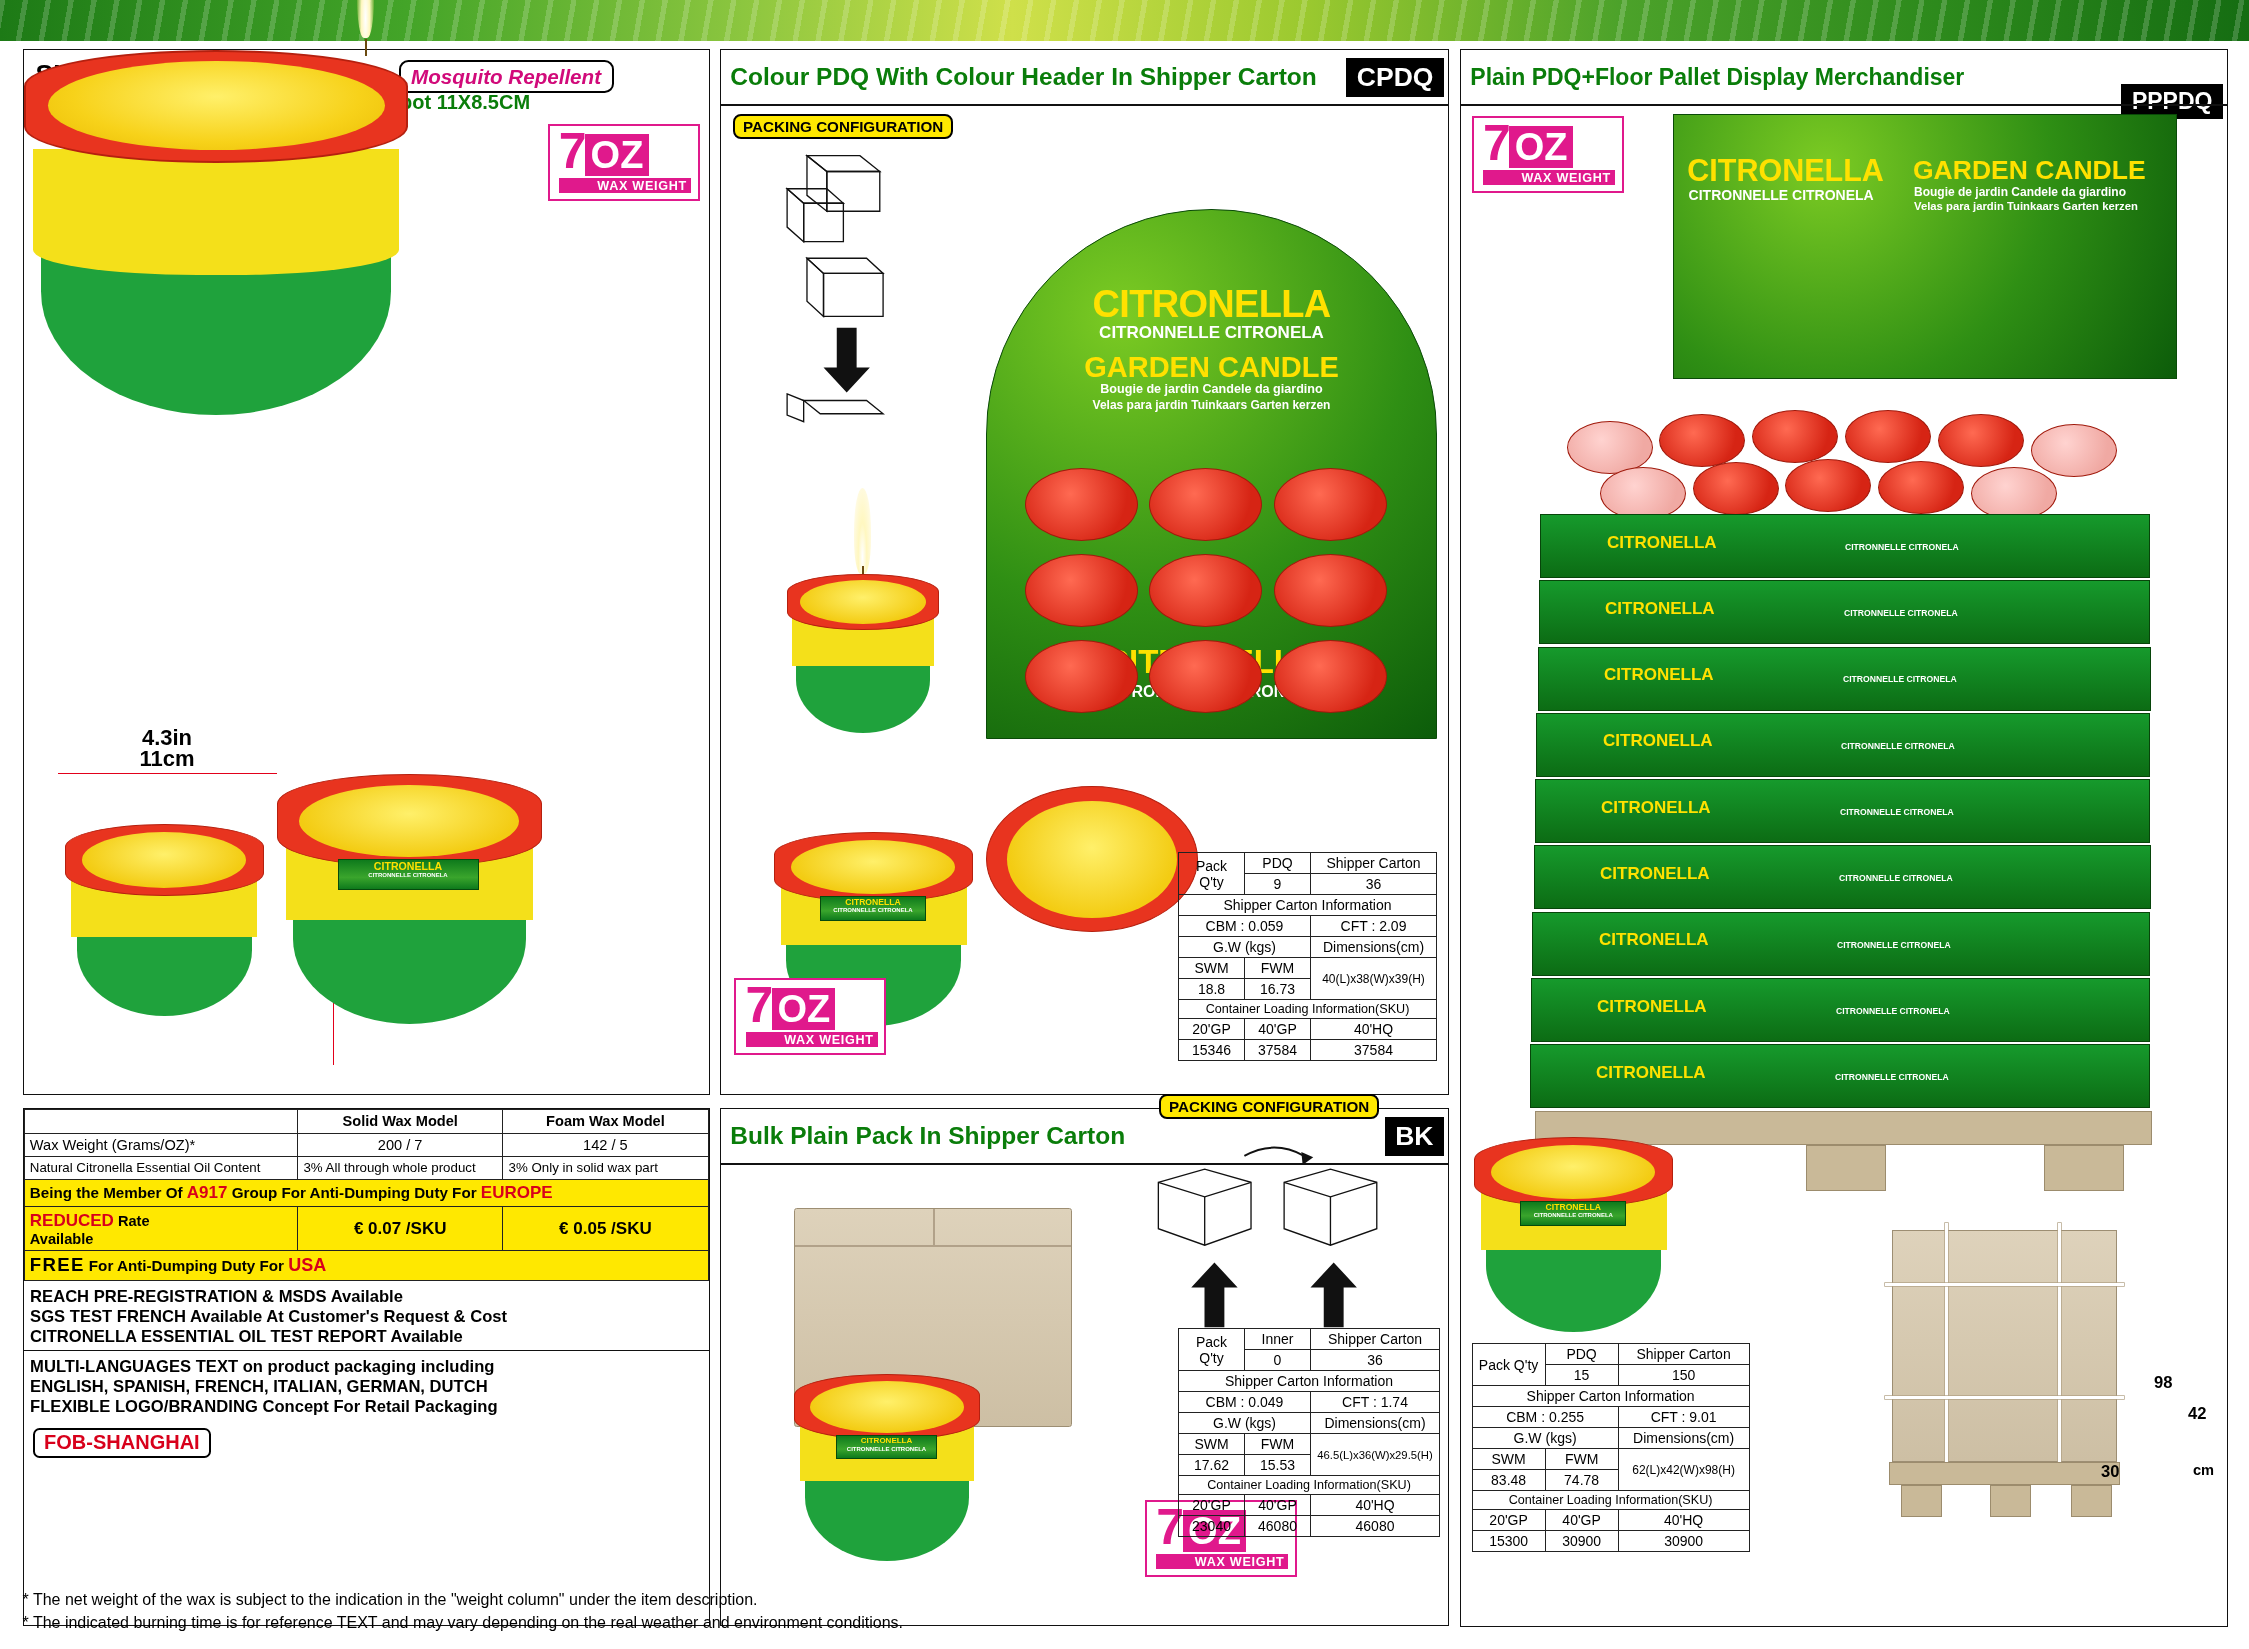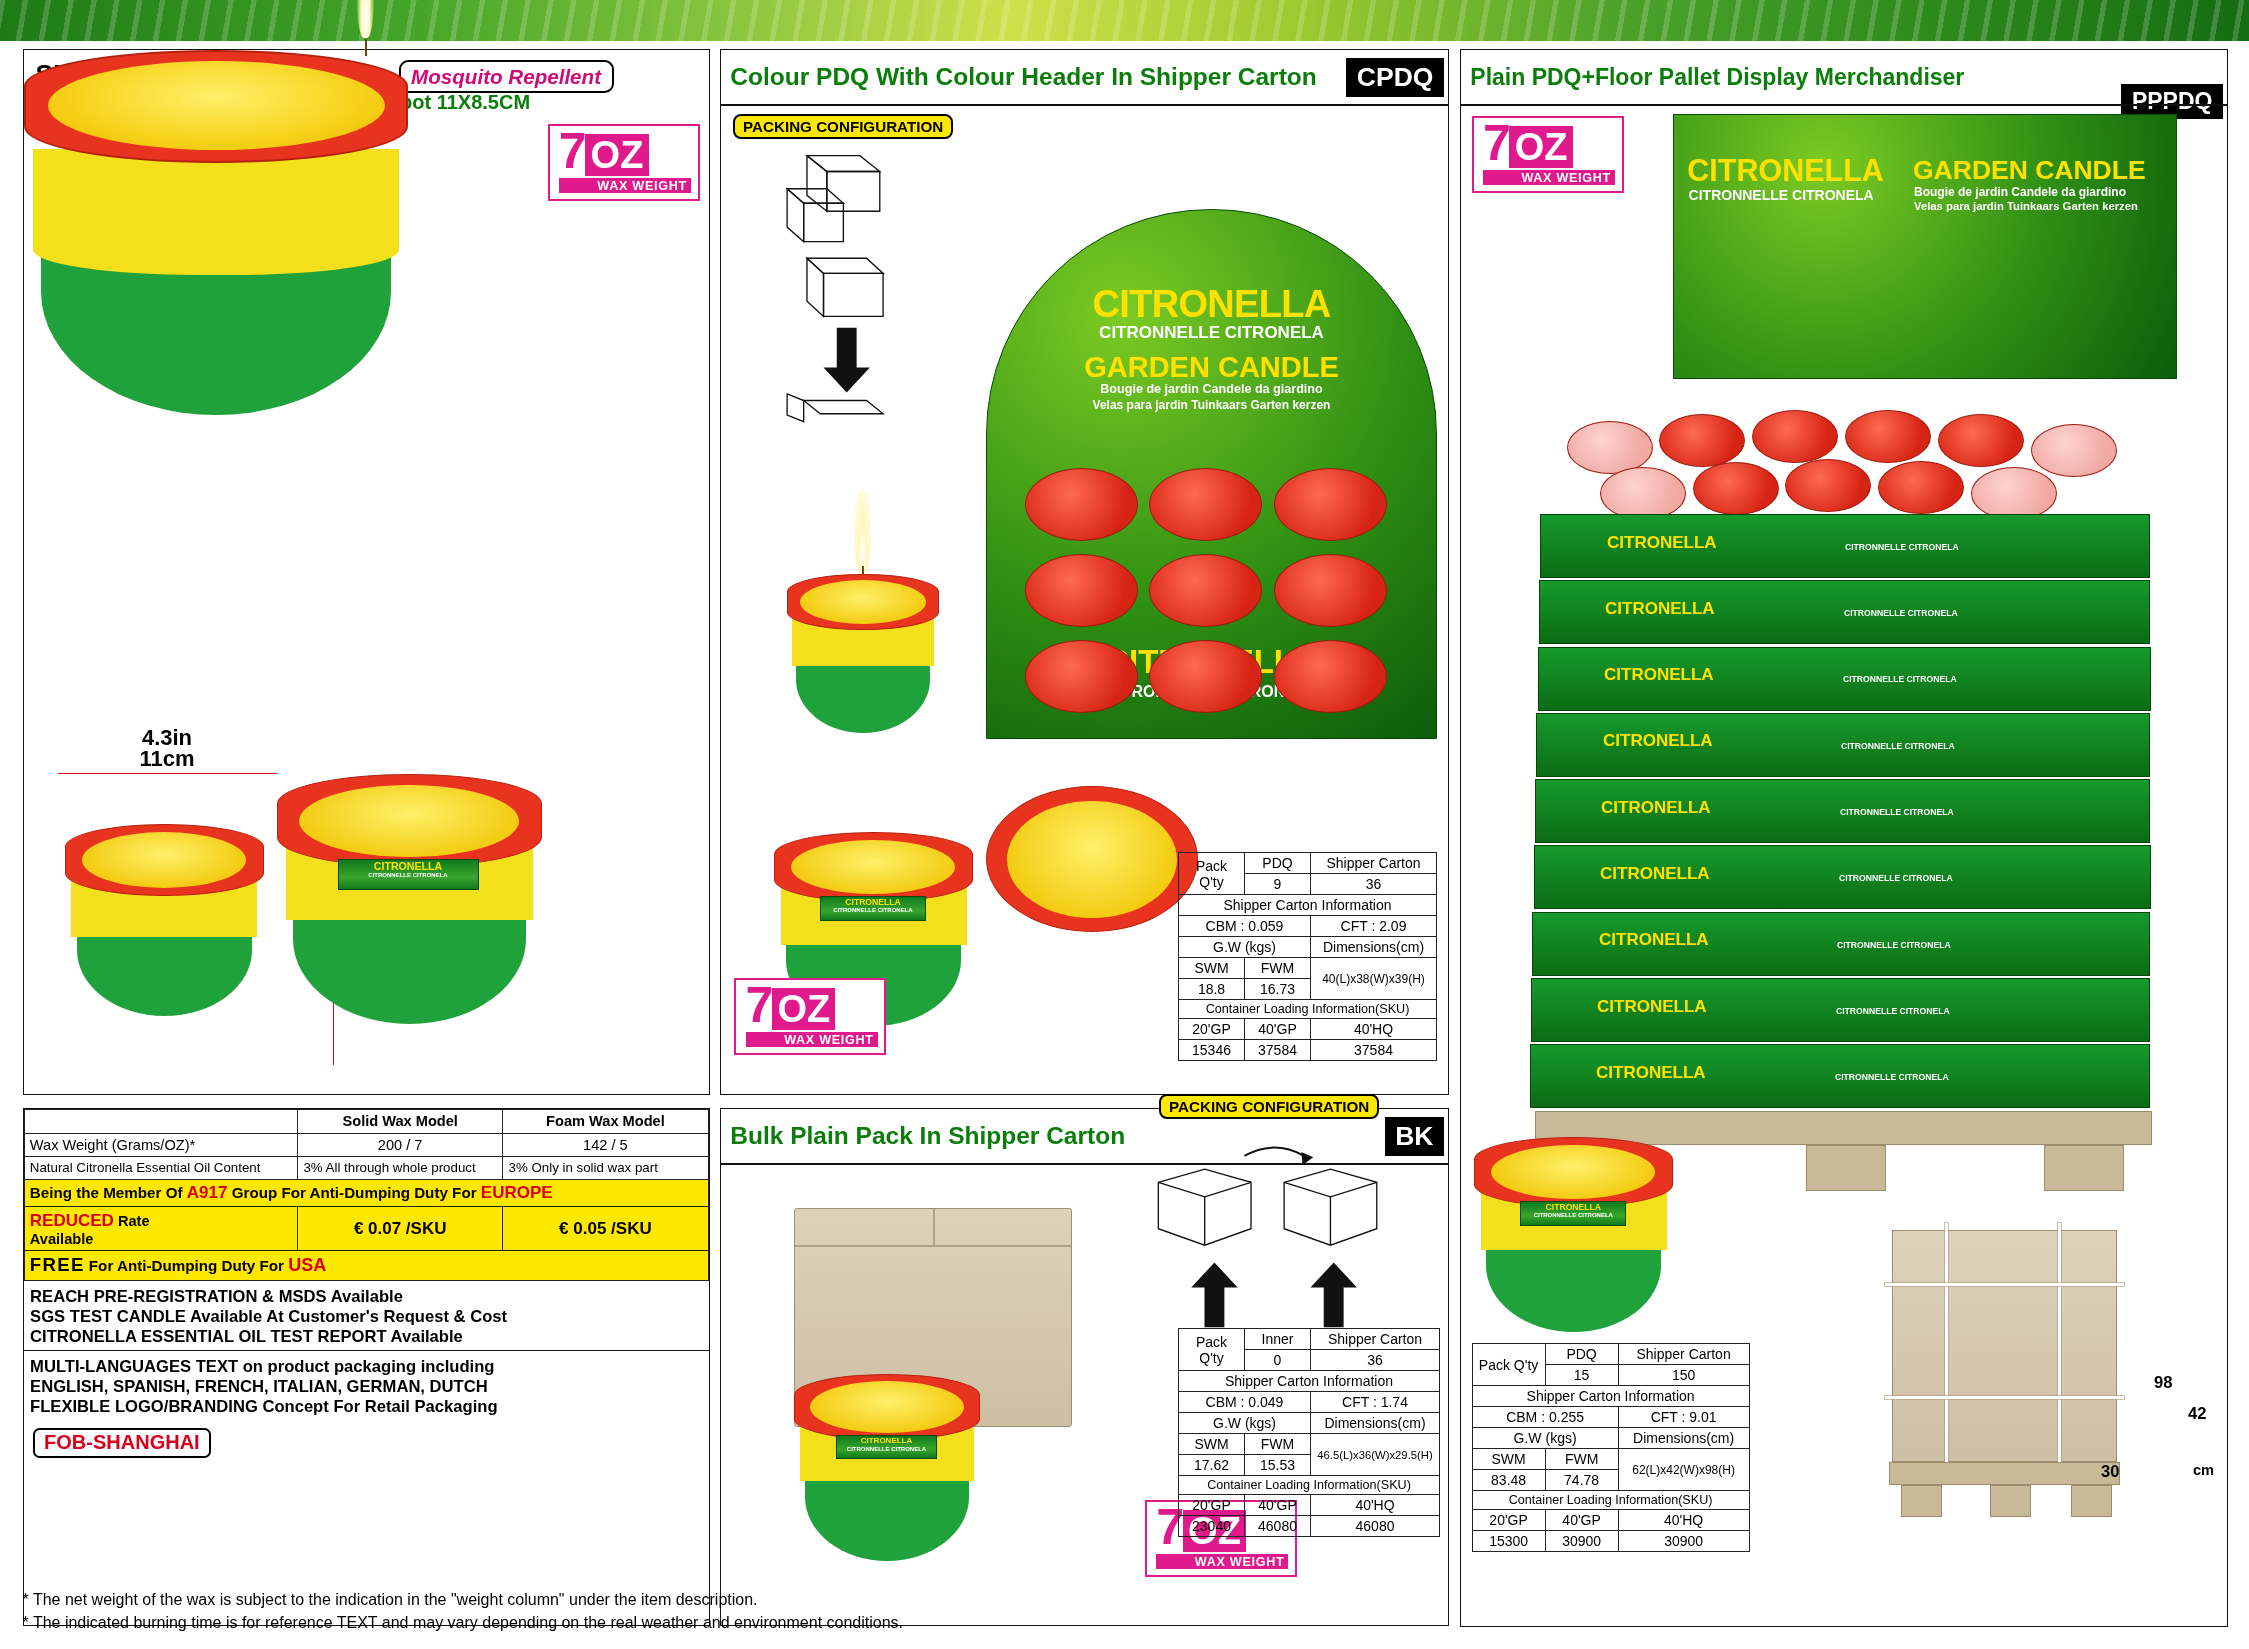--- a/index.html
+++ b/index.html
@@ -234,21 +234,21 @@
       </td>
     </tr>
   </tbody>
     </table>
 
   <div style="padding:6.6px 6.6px 2.7px 6.6px;">
     <div class="noteline">
       <b>REACH PRE-REGISTRATION &amp; MSDS</b><span> Available</span>
     </div>
     <div class="noteline">
-      <b>SGS TEST CANDLE</b><span> Available At Customer's Request &amp; Cost</span>
+      <b>SGS TEST FRENCH</b><span> Available At Customer's Request &amp; Cost</span>
     </div>
     <div class="noteline">
       <b>CITRONELLA ESSENTIAL OIL TEST REPORT</b><span> Available</span>
     </div>
   </div>
 
   <div style="border-top:1.3px solid #111; padding:6.6px;">
     <div class="noteline">
       <b>MULTI-LANGUAGES TEXT</b><span> on product packaging including</span>
     </div>

